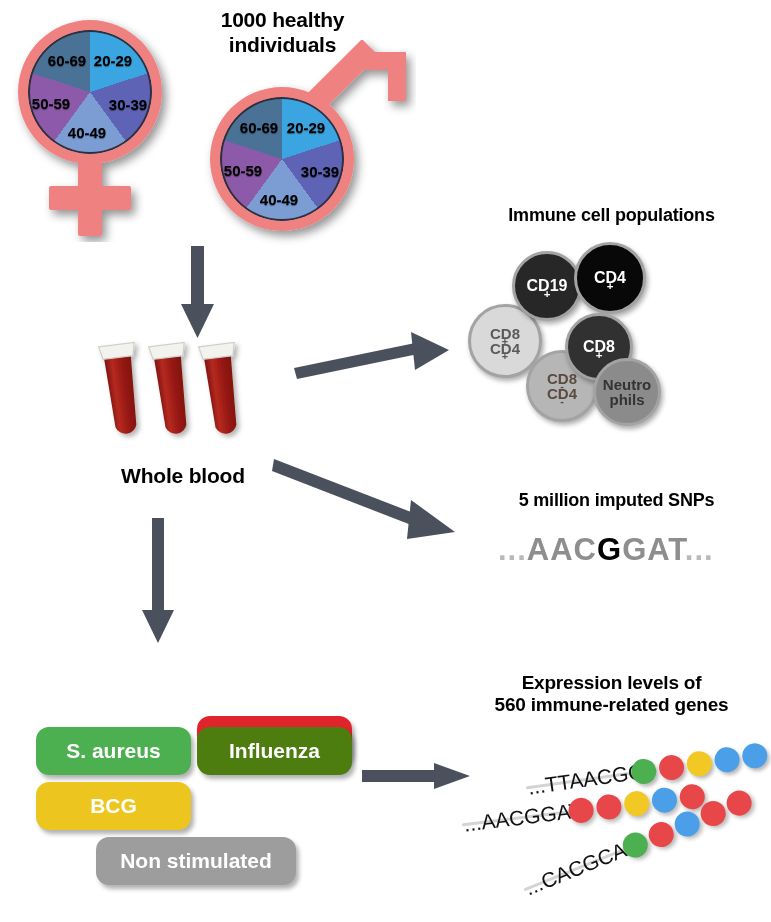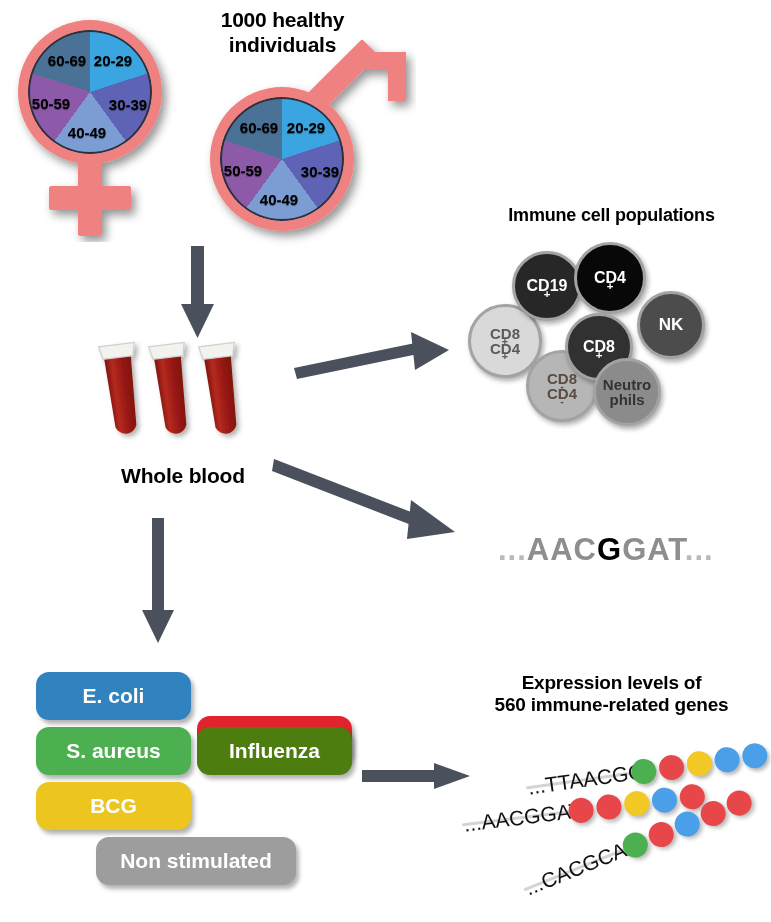--- a/index.html
+++ b/index.html
@@ -217,58 +217,53 @@
 
   <div class="cell" style="left:60px;top:46px;width:70px;height:70px;background:#272727;color:#ffffff;font-size:16px;">
     <span>CD19<span class="sup">+</span></span>
   </div>
 
   <div class="cell" style="left:74px;top:145px;width:72px;height:72px;background:#b6b6b6;color:#5a4a42;font-size:15px;flex-direction:column;">
     <span>CD8<span class="sup">-</span></span>
     <span>CD4<span class="sup">-</span></span>
   </div>
 
-  <div class="cell" style="left:185px;top:86px;width:68px;height:68px;background:#4c4c4c;color:#ffffff;font-size:17px;">
-    <span>NK</span>
-  </div>
 
   <div class="cell" style="left:122px;top:37px;width:72px;height:72px;background:#080808;color:#ffffff;font-size:16px;">
     <span>CD4<span class="sup">+</span></span>
   </div>
 
   <div class="cell" style="left:113px;top:108px;width:68px;height:68px;background:#313131;color:#ffffff;font-size:16px;">
     <span>CD8<span class="sup">+</span></span>
   </div>
 
 
   <div class="cell" style="left:141px;top:153px;width:68px;height:68px;background:#8b8b8b;color:#333333;font-size:15px;flex-direction:column;">
     <span>Neutro</span>
     <span>phils</span>
   </div>
 </div>
 
 <div class="abs" style="left:462px;top:490px;width:309px;height:125px;">
+  <div class="heading" style="position:absolute;left:0;top:0;width:309px;font-size:18px;">5 million imputed SNPs</div>
 
   <div class="snp-line" style="left:36px;top:42px;font-size:31px;letter-spacing:1px;">
     <span class="snp-dim">...</span><span class="snp-mid">AAC</span><span class="snp-hi">G</span><span class="snp-mid">GAT</span><span class="snp-dim">...</span>
   </div>
 
 </div>
 
 <svg class="arrow-svg" style="left:137px;top:518px;" width="44" height="128" viewBox="0 0 44 128">
   <g fill="#4b515c">
     <rect x="15" y="0" width="12" height="96"></rect>
     <polygon points="5,92 37,92 21,125"></polygon>
   </g>
 </svg>
 
 <div class="abs" style="left:30px;top:672px;width:320px;height:225px;">
-  <div class="pill" style="left:6px;top:0;width:155px;height:48px;background:#3183c0;font-size:21px;">
-    <span>E. coli</span>
-  </div>
   <div class="pill" style="left:167px;top:0;width:155px;height:48px;background:#e1232b;font-size:21px;margin-top:44px;">
     <span>C. albicans</span>
   </div>
   <div class="pill" style="left:6px;top:55px;width:155px;height:48px;background:#4caf50;font-size:21px;">
     <span>S. aureus</span>
   </div>
   <div class="pill" style="left:167px;top:55px;width:155px;height:48px;background:#4d7c0f;font-size:21px;">
     <span>Influenza</span>
   </div>
   <div class="pill" style="left:6px;top:110px;width:155px;height:48px;background:#ecc61e;font-size:21px;">

